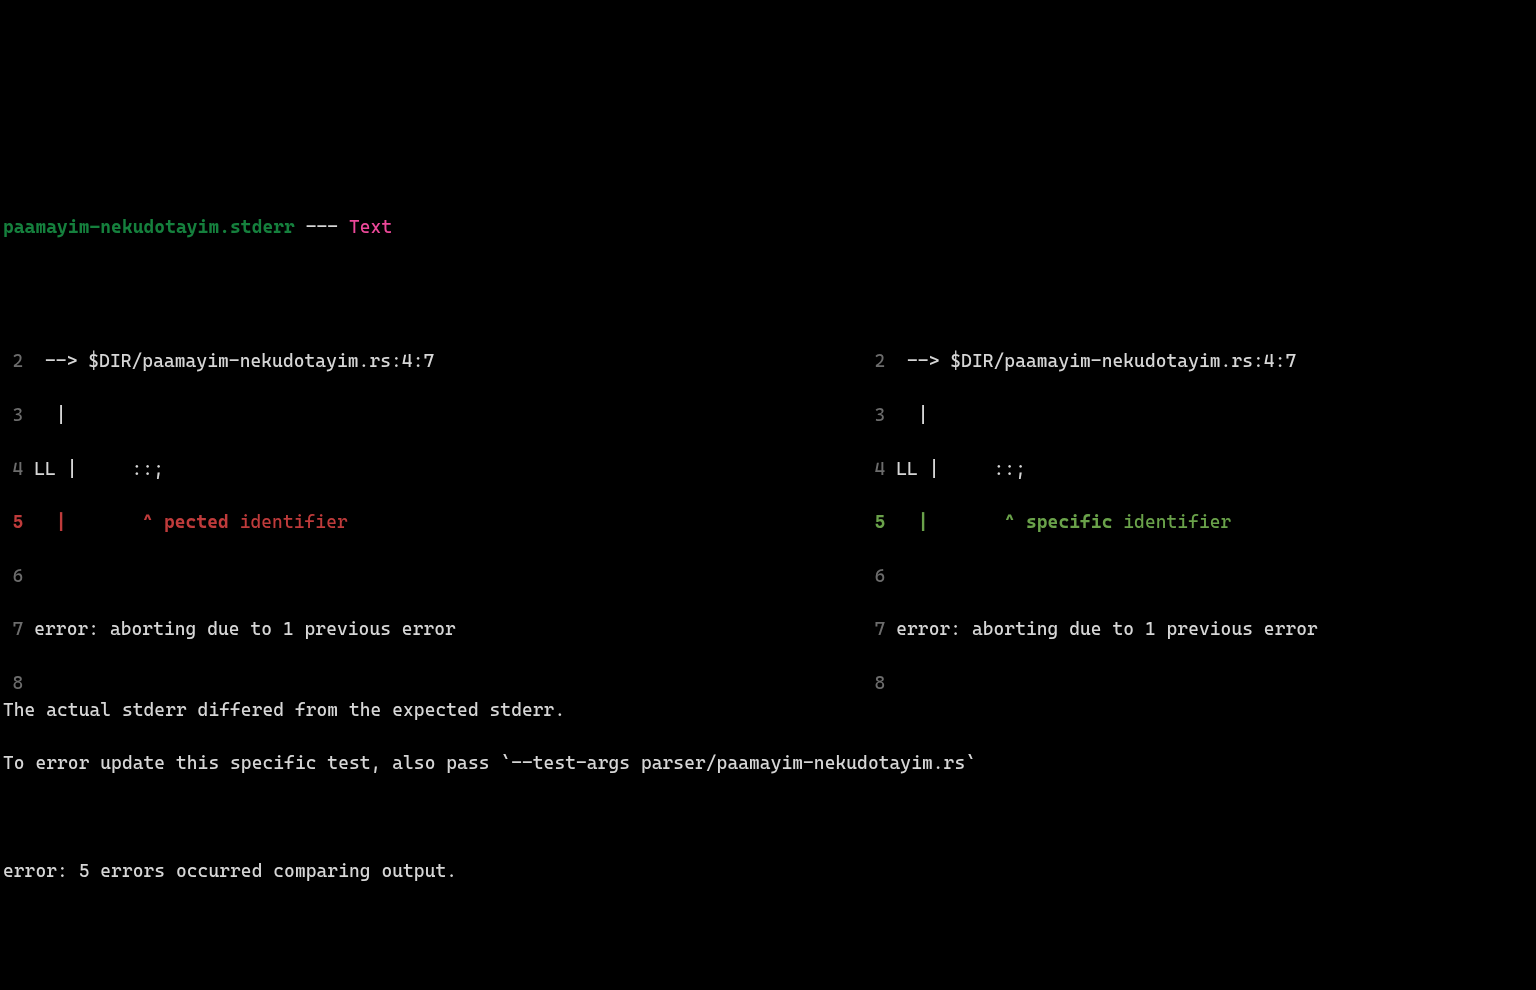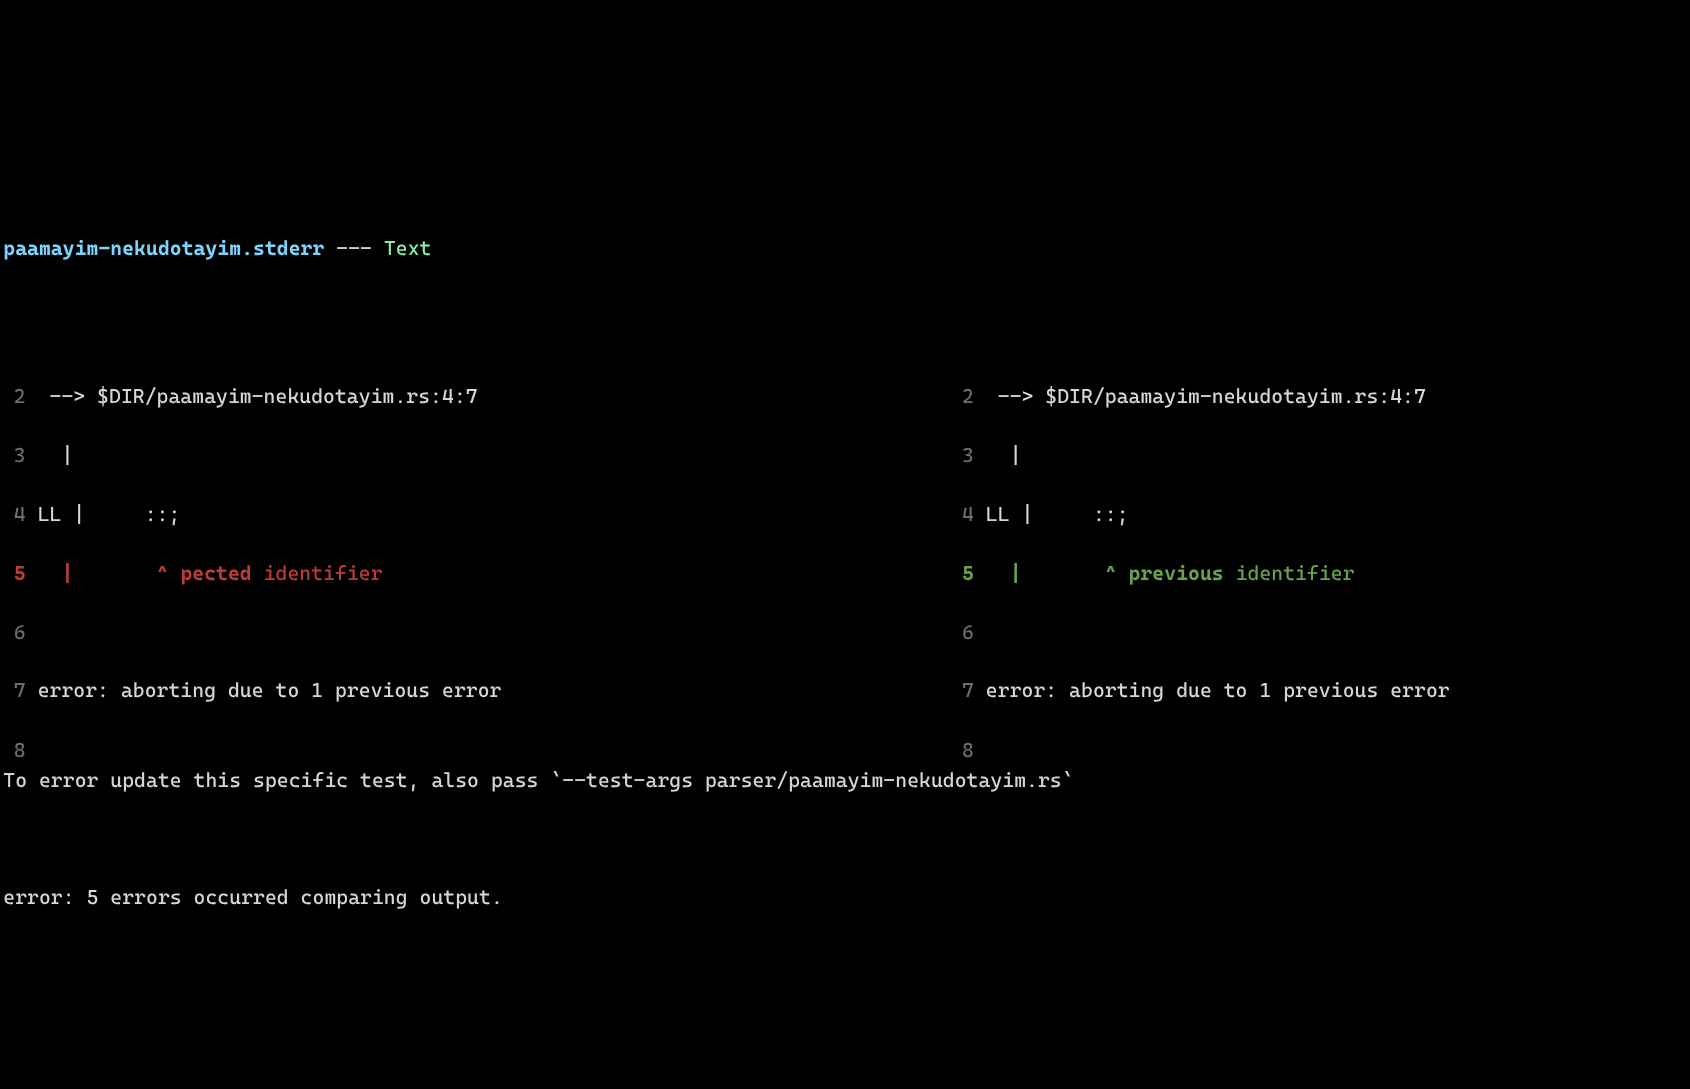--- a/index.html
+++ b/index.html
@@ -18,23 +18,23 @@
   }
   .row { display: block; }
   .gut  { display: inline-block; width: 2ch; text-align: right; color: #6c6c6c; margin-left: 2px; }
   .gutd { display: inline-block; width: 2ch; text-align: right; color: #bf3b3b; margin-left: 2px; font-weight: 700; }
   .guta { display: inline-block; width: 2ch; text-align: right; color: #6aa24a; margin-left: 2px; font-weight: 700; }
   .txt  { color: #d6d6d6; }
   .del  { color: #bf3b3b; font-weight: 700; }
   .delw { color: #bf3b3b; }
   .add  { color: #6aa24a; font-weight: 700; }
   .addw { color: #6aa24a; }
-  .fname { color: #7dd3fc; font-weight: 700; }
+  .fname { color: #15803d; font-weight: 700; }
   .dash  { color: #d6d6d6; }
-  .kind  { color: #86efac; }
+  .kind  { color: #ec4899; }
   
   .screen { position: relative; }
   .leftcol  { position: absolute; left: 0px;  top: 0; width: 862px; overflow: hidden;}
   .rightcol { position: absolute; left: 862px; top: 0; width: 674px; overflow: hidden;}
   .block { position: relative; }
   .fullrow { margin-left: 3px; }
 </style>
 </head>
 <body>
 
@@ -55,30 +55,31 @@
 <div class="row"><span class="gutd">5</span><span class="del">   |       </span><span class="del">^ </span><span class="del">pected</span><span class="delw"> identifier</span></div>
 <div class="row"><span class="gut">6</span></div>
 <div class="row"><span class="gut">7</span><span class="txt"> error: aborting due to 1 previous error</span></div>
 <div class="row"><span class="gut">8</span></div>
   </div>
   
   <div class="rightcol">
 <div class="row"><span class="gut">2</span><span class="txt">  --&gt; $DIR/paamayim-nekudotayim.rs:4:7</span></div>
 <div class="row"><span class="gut">3</span><span class="txt">   |</span></div>
 <div class="row"><span class="gut">4</span><span class="txt"> LL |     ::;</span></div>
-<div class="row"><span class="guta">5</span><span class="add">   |       </span><span class="add">^ </span><span class="add">previous</span><span class="addw"> identifier</span></div>
+<div class="row"><span class="guta">5</span><span class="add">   |       </span><span class="add">^ </span><span class="add">specific</span><span class="addw"> identifier</span></div>
 <div class="row"><span class="gut">6</span></div>
 <div class="row"><span class="gut">7</span><span class="txt"> error: aborting due to 1 previous error</span></div>
 <div class="row"><span class="gut">8</span></div>
   </div>
 </div>
 
 
 <div class="row fullrow">&nbsp;</div>
 <div class="row fullrow">&nbsp;</div>
+<div class="row fullrow txt">The actual stderr differed from the expected stderr.</div>
 <div class="row fullrow txt">To error update this specific test, also pass `--test-args parser/paamayim-nekudotayim.rs`</div>
 <div class="row fullrow">&nbsp;</div>
 <div class="row fullrow txt">error: 5 errors occurred comparing output.</div>
 <div class="row fullrow">&nbsp;</div>
 
 
 
 
 
 

